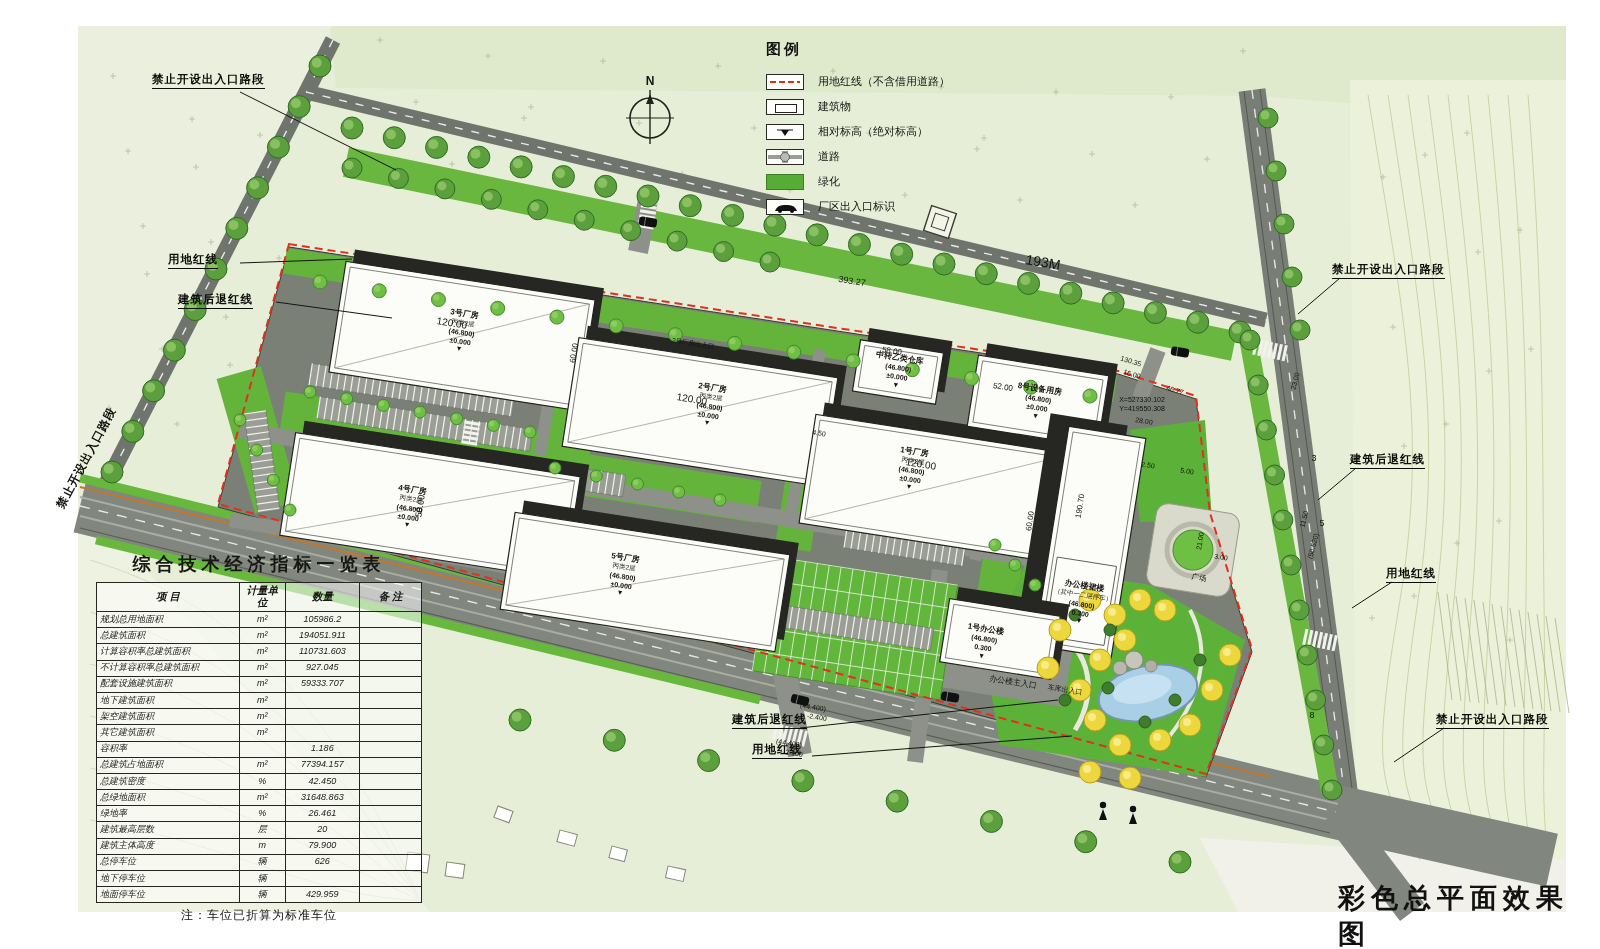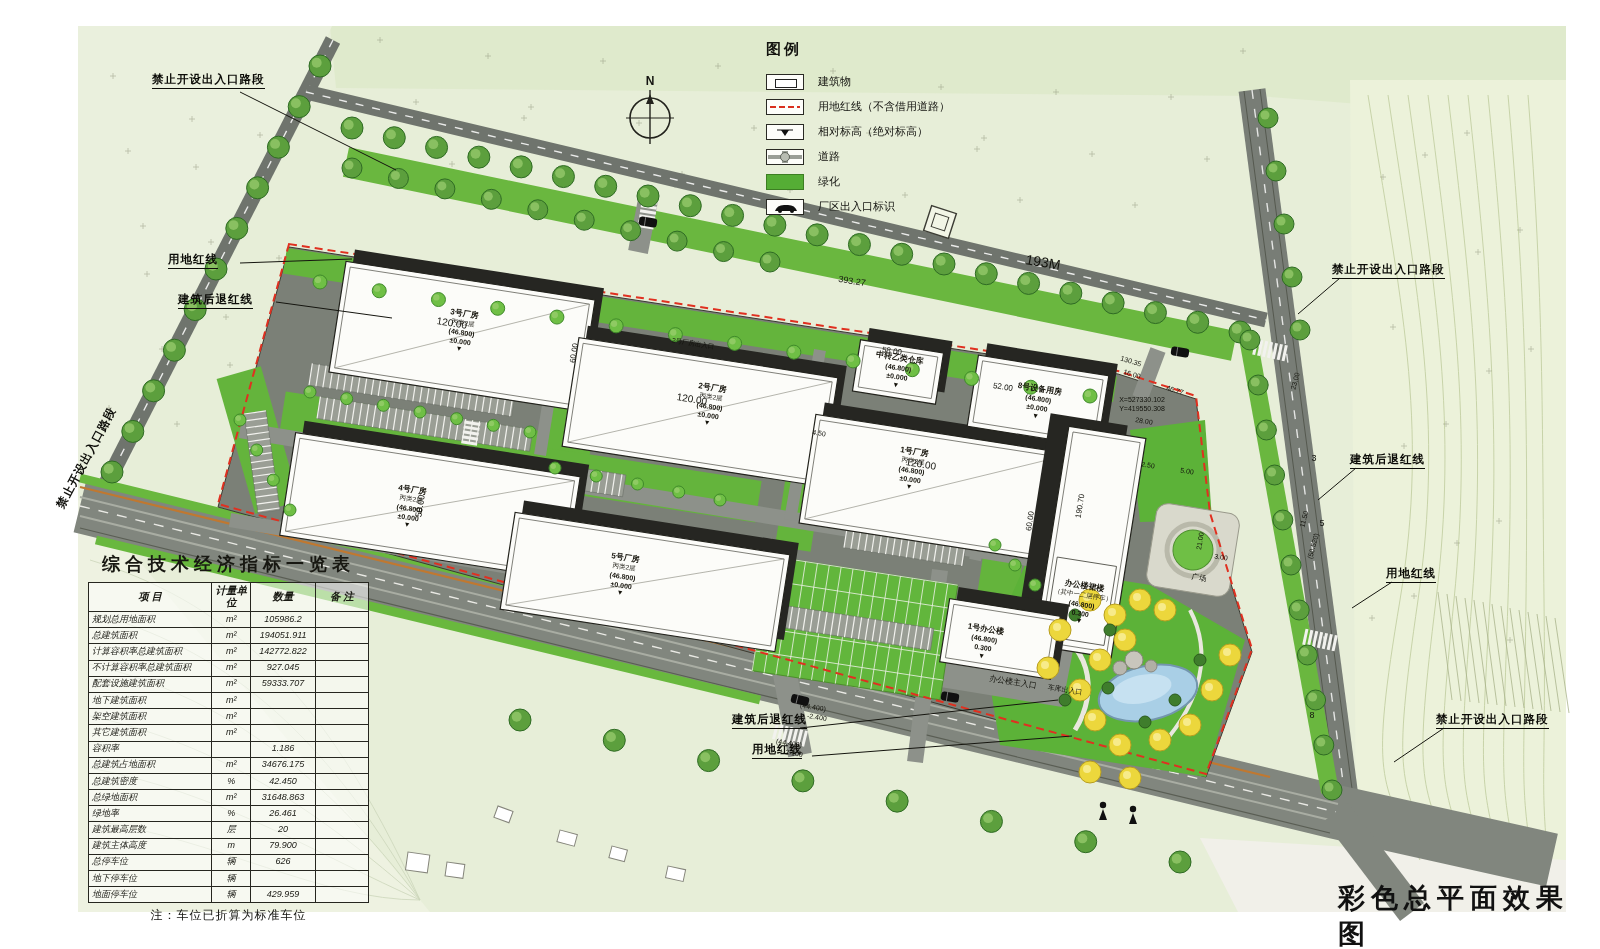--- a/index.html
+++ b/index.html
@@ -11,21 +11,21 @@
   #legend .lg-title{font-size:15px;font-weight:700;letter-spacing:3px;margin-bottom:10px;}
   .lg-row{display:flex;align-items:center;height:25px;}
   .lg-sym{width:38px;height:16px;margin-right:14px;position:relative;flex:none;
           background:#fdfdfa;border:1px solid #2a2a24;box-sizing:border-box;}
   .lg-label{font-size:11px;white-space:nowrap;}
   .sym-redline i{position:absolute;left:3px;right:3px;top:6px;height:2px;
      background:repeating-linear-gradient(90deg,#d92f1c 0 6px,transparent 6px 9px);}
   .sym-bldg i{position:absolute;left:8px;top:4px;width:20px;height:7px;background:#fff;border:1px solid #222;}
   .sym-green{background:#55ad35;border:1px solid #3c7e22;}
   
-  #itable-wrap{position:absolute;left:88px;top:552px;width:281px;}
+  #itable-wrap{position:absolute;left:96px;top:552px;width:326px;}
   #itable-title{font-family:"Liberation Serif",serif;font-size:18px;font-weight:700;
      letter-spacing:5px;text-align:center;margin-bottom:6px;color:#181812;}
   table#itable{width:100%;border-collapse:collapse;background:rgba(255,255,255,0.55);font-style:italic;}
   #itable th,#itable td{border:1px solid #26261f;font-size:9px;padding:1px 3px;height:13.2px;
      color:#191913;line-height:1.1;}
   #itable th{font-size:10.5px;font-weight:700;height:26px;text-align:center;}
   #itable td.c{text-align:center;}
   #itable-note{font-size:12px;text-align:center;margin-top:4px;letter-spacing:1px;}
   
   .anno{position:absolute;white-space:nowrap;transform-origin:center;color:#14140e;}
@@ -838,30 +838,30 @@
       <circle cx="28" cy="30" r="20" fill="none" stroke="#23231d" stroke-width="1.6"></circle>
       <line x1="28" y1="2" x2="28" y2="56" stroke="#23231d" stroke-width="1.4"></line>
       <line x1="4" y1="30" x2="52" y2="30" stroke="#23231d" stroke-width="1"></line>
       <polygon points="28,6 24,16 32,16" fill="#23231d"></polygon>
     </svg>
   </div>
 
   <div id="legend">
     <div class="lg-title">图例</div>
     <div class="lg-row">
+      <span class="lg-sym sym-redline">
+          <i></i>
+        </span>
+      <span class="lg-label">用地红线（不含借用道路）</span>
+    </div>
+    <div class="lg-row">
       <span class="lg-sym sym-bldg">
           <i></i>
         </span>
       <span class="lg-label">建筑物</span>
-    </div>
-    <div class="lg-row">
-      <span class="lg-sym sym-redline">
-          <i></i>
-        </span>
-      <span class="lg-label">用地红线（不含借用道路）</span>
     </div>
     <div class="lg-row">
       <span class="lg-sym">
         <svg width="36" height="14">
             <line x1="10" y1="5" x2="26" y2="5" stroke="#111" stroke-width="1"></line>
         <polygon points="14,5 22,5 18,11" fill="#111"></polygon>
           </svg>
       </span>
       <span class="lg-label">相对标高（绝对标高）</span>
     </div>
@@ -911,21 +911,21 @@
           </tr>
           <tr>
             <td>总建筑面积</td>
             <td class="c">m²</td>
             <td class="c">194051.911</td>
             <td class="c"></td>
           </tr>
           <tr>
             <td>计算容积率总建筑面积</td>
             <td class="c">m²</td>
-            <td class="c">142772.822</td>
+            <td class="c">110731.603</td>
             <td class="c"></td>
           </tr>
           <tr>
             <td>不计算容积率总建筑面积</td>
             <td class="c">m²</td>
             <td class="c">927.045</td>
             <td class="c"></td>
           </tr>
           <tr>
             <td>配套设施建筑面积</td>
@@ -953,21 +953,21 @@
           </tr>
           <tr>
             <td>容积率</td>
             <td class="c"></td>
             <td class="c">1.186</td>
             <td class="c"></td>
           </tr>
           <tr>
             <td>总建筑占地面积</td>
             <td class="c">m²</td>
-            <td class="c">34676.175</td>
+            <td class="c">77394.157</td>
             <td class="c"></td>
           </tr>
           <tr>
             <td>总建筑密度</td>
             <td class="c">%</td>
             <td class="c">42.450</td>
             <td class="c"></td>
           </tr>
           <tr>
             <td>总绿地面积</td>

